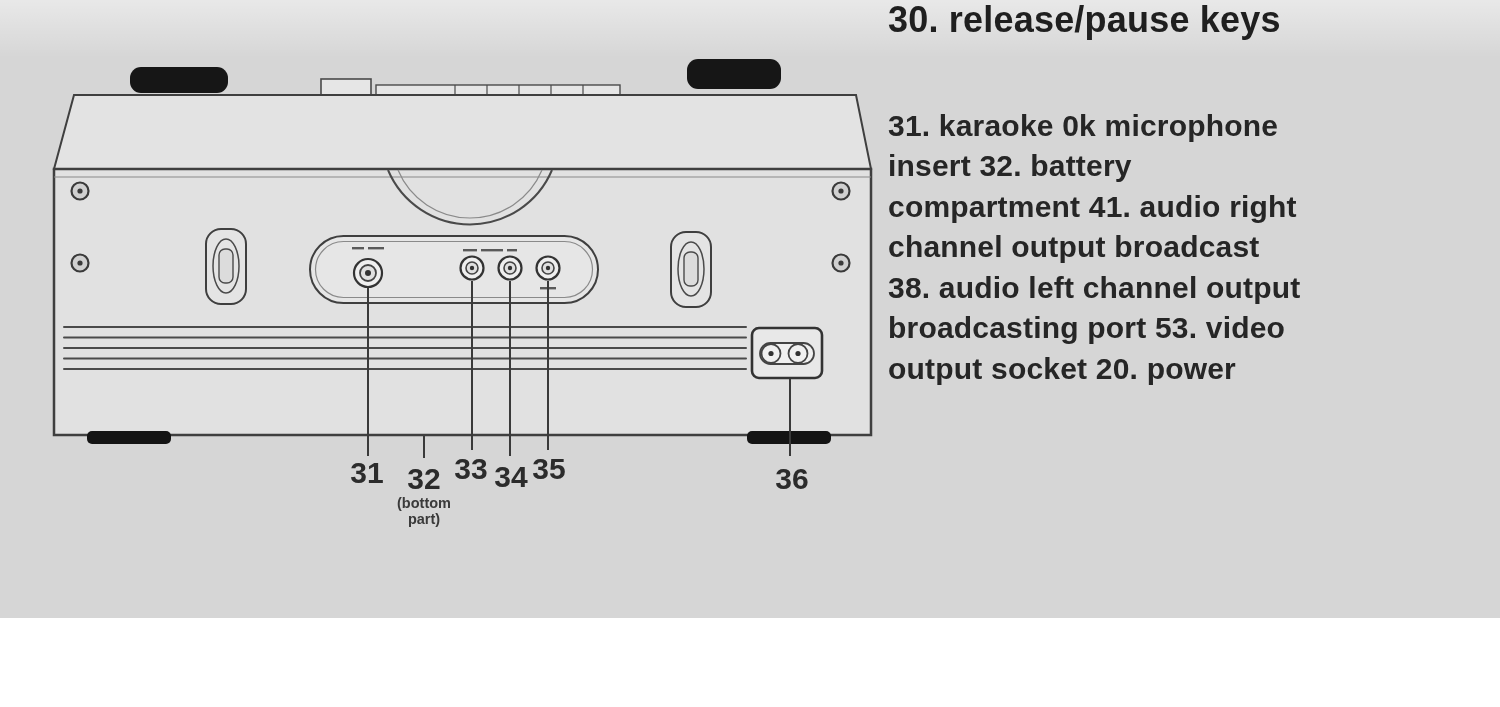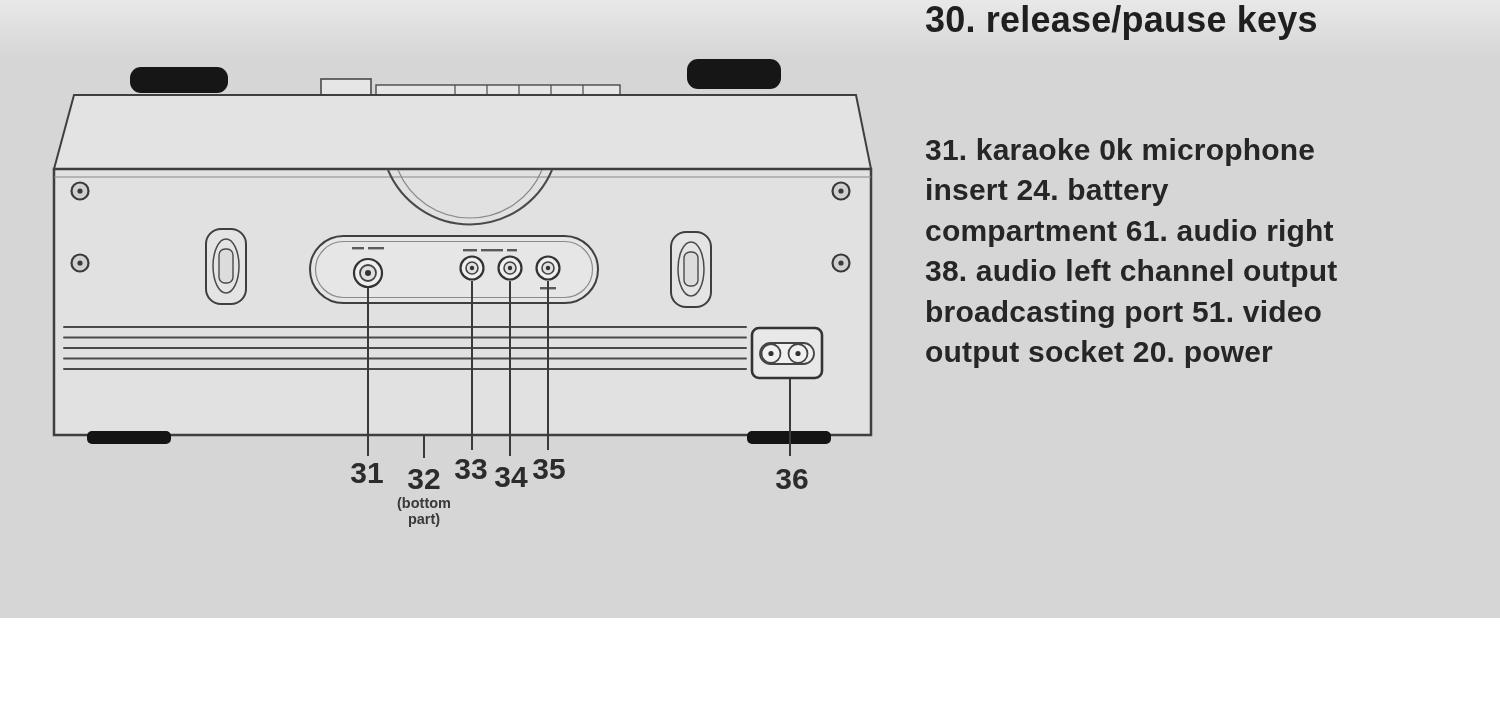--- a/index.html
+++ b/index.html
@@ -31,34 +31,34 @@
     pointer-events: none;
   }
   .diagram-svg {
     position: absolute;
     left: 0; top: 0;
     width: 920px;
     height: 620px;
   }
   .right-panel {
     position: absolute;
-    left: 925px;
+    left: 888px;
     top: 0;
     width: 550px;
     color: #262626;
   }
   .right-panel .heading {
     font-size: 36px;
     font-weight: bold;
     line-height: 1.1;
     color: #1f1f1f;
     letter-spacing: 0.2px;
   }
   .right-panel .body-lines {
-    margin-top: 90px; 
+    margin-top: 66px; 
   }
   .right-panel .body-lines .line {
     font-size: 30px;
     font-weight: bold;
     line-height: 40.5px;
     color: #262626;
     letter-spacing: 0.2px;
     white-space: nowrap;
   }
   .callout-text {
@@ -217,21 +217,22 @@
     <text class="callout-text" x="792" y="489" text-anchor="middle">36</text>
 
     <text class="note-text" x="424" y="508" text-anchor="middle">(bottom</text>
     <text class="note-text" x="424" y="524" text-anchor="middle">part)</text>
   </svg>
 
   <div class="right-panel">
     <div class="heading">30. release/pause keys</div>
     <div class="body-lines">
       <div class="line">31. karaoke 0k microphone</div>
-      <div class="line">insert 24. battery</div>
-      <div class="line">compartment 61. audio right</div>
+      <div class="line">insert 32. battery</div>
+      <div class="line">compartment 41. audio right</div>
+      <div class="line">channel output broadcast</div>
       <div class="line">38. audio left channel output</div>
-      <div class="line">broadcasting port 51. video</div>
+      <div class="line">broadcasting port 53. video</div>
       <div class="line">output socket 20. power</div>
     </div>
   </div>
 
 </div>
 
 </body></html>

